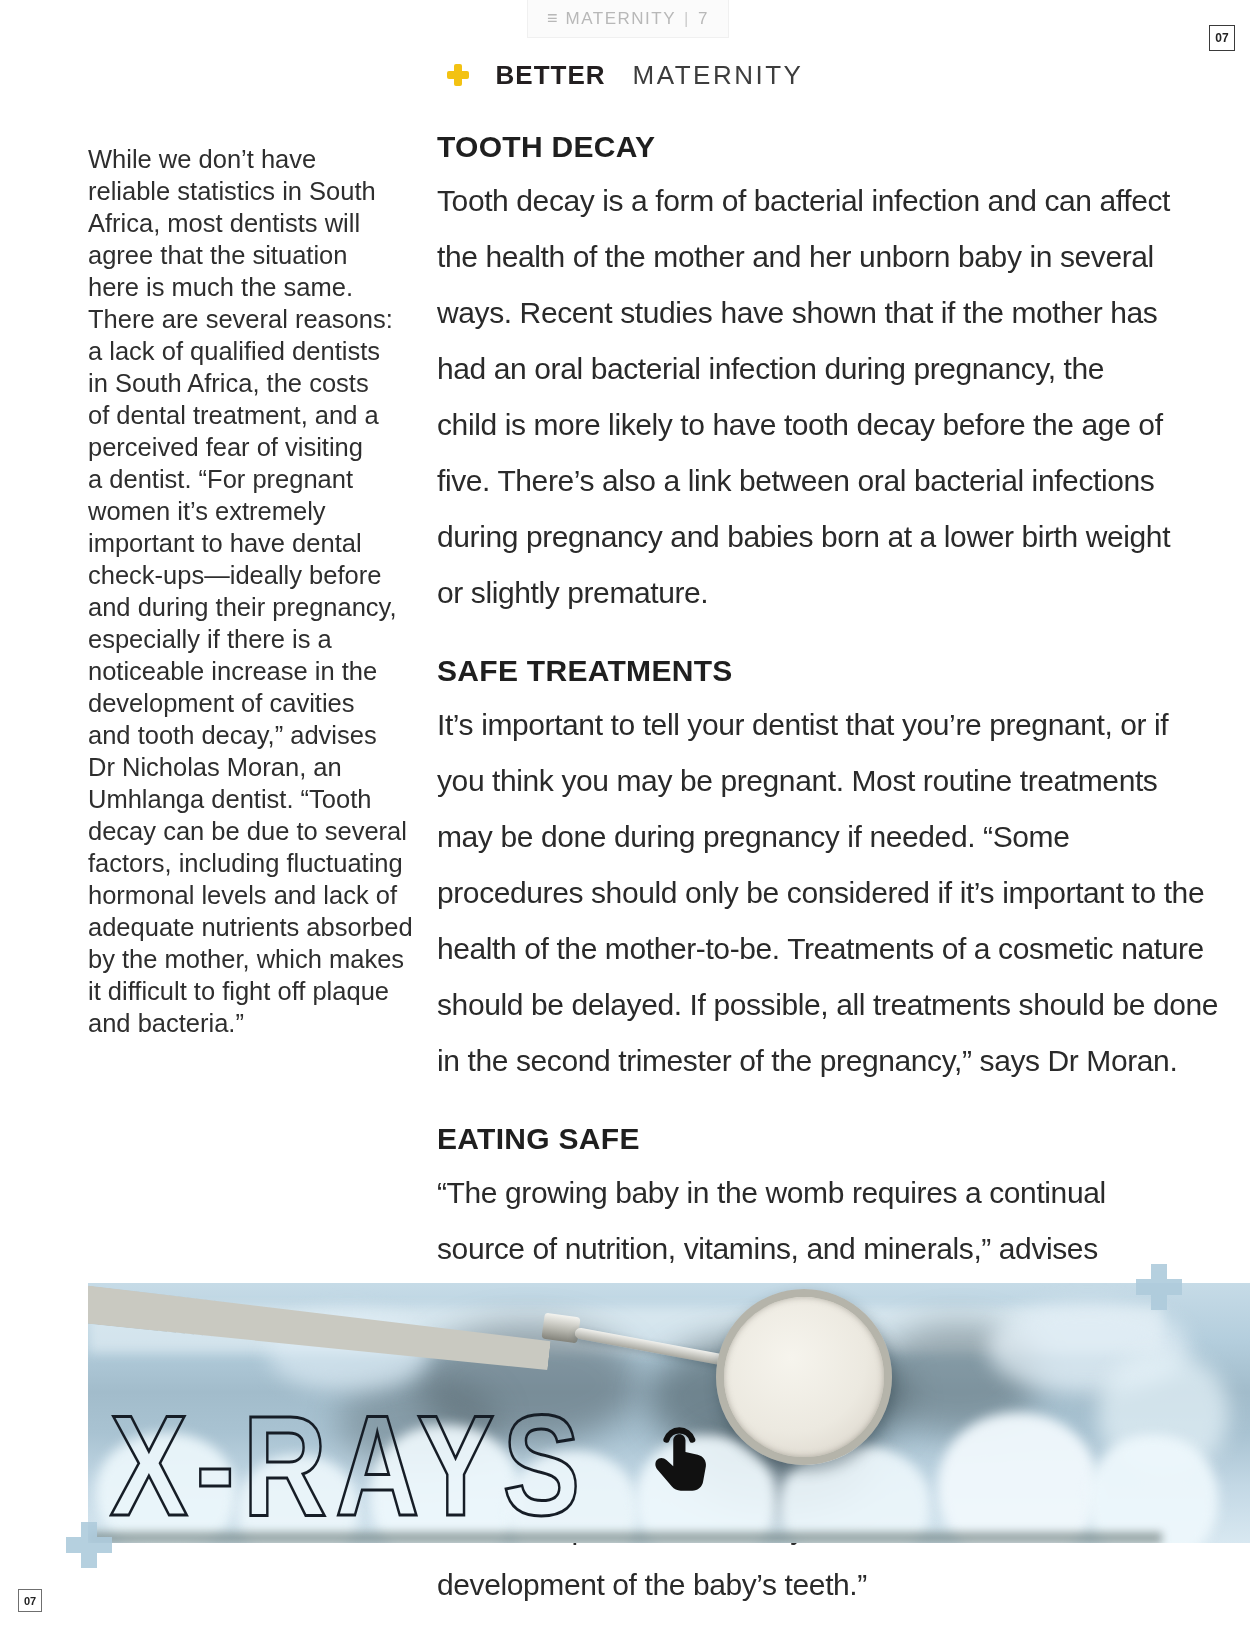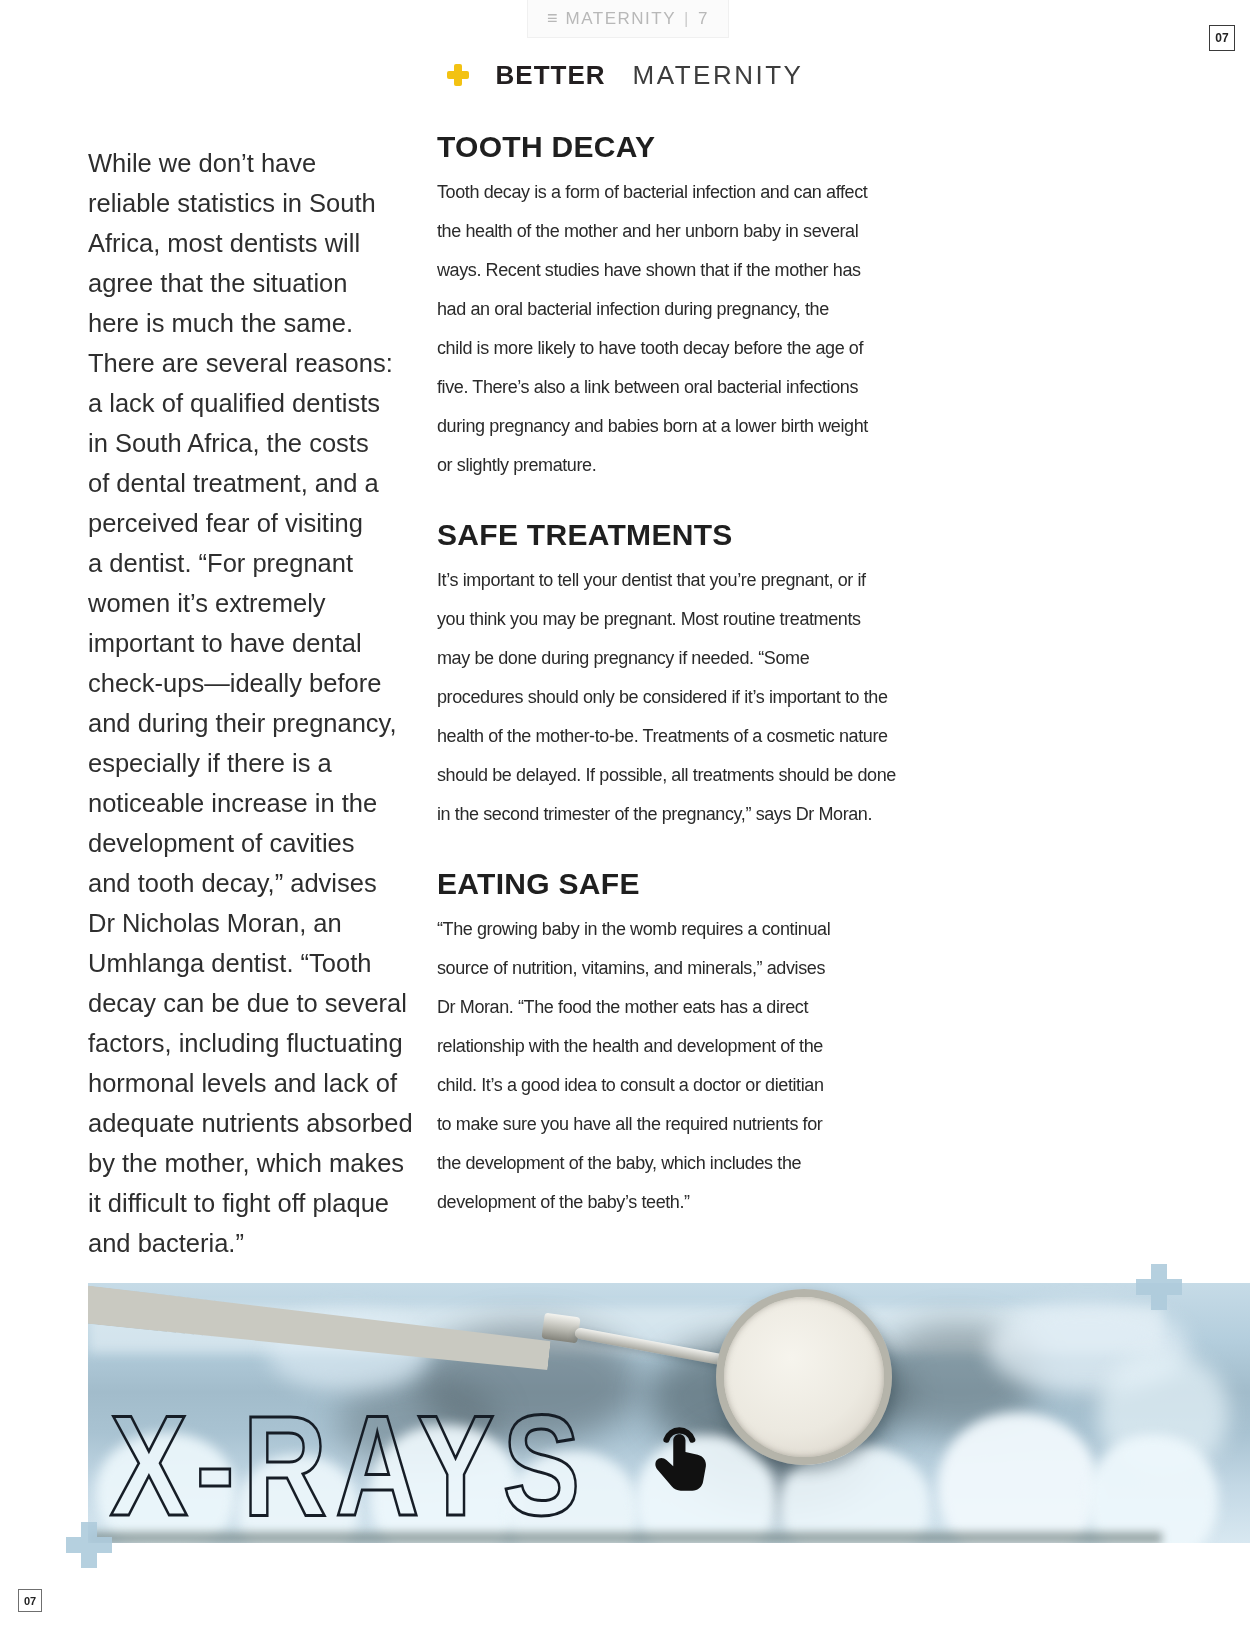--- a/index.html
+++ b/index.html
@@ -28,25 +28,25 @@
   .brand-plus{position:relative;width:22px;height:22px;display:inline-block;}
   .brand-plus::before{content:"";position:absolute;left:0;top:7px;width:22px;height:8px;
     background:#f3c212;border-radius:2px;}
   .brand-plus::after{content:"";position:absolute;left:7px;top:0;width:8px;height:22px;
     background:#f3c212;border-radius:2px;}
   .brand-bold{font-size:26px;font-weight:bold;color:#231f20;letter-spacing:1px;}
   .brand-light{font-size:26px;font-weight:normal;color:#3d3d3d;letter-spacing:2.5px;text-align:center;}
 
   
   .left-col{position:absolute;left:88px;top:143px;width:360px;
-    font-size:25.5px;line-height:40px;color:#2e2e2e;white-space:pre;}
+    font-size:25.5px;line-height:32px;color:#2e2e2e;white-space:pre;}
   .right-col{position:absolute;left:437px;top:130px;width:700px;}
   .section h2{margin:0 0 9px 0;font-size:30px;font-weight:bold;color:#1f1f1f;
     letter-spacing:0.3px;}
-  .section p{margin:0 0 33px 0;font-size:18px;line-height:39px;letter-spacing:-0.4px;
+  .section p{margin:0 0 33px 0;font-size:30px;line-height:56px;letter-spacing:-0.4px;
     color:#2a2a2a;white-space:pre;}
 
   
   .photo{position:absolute;left:88px;top:1283px;width:1212px;height:260px;overflow:hidden;
     cursor:pointer;
     background:linear-gradient(180deg,#c6dbe7 0%,#b4cedd 22%,#a2bccb 42%,#a9c3d2 58%,#c3d8e5 78%,#d8e8f1 100%);}
   .blob{position:absolute;border-radius:48%;}
   .blur6{filter:blur(6px);} .blur10{filter:blur(10px);} .blur16{filter:blur(16px);}
   .band{position:absolute;left:0;top:24px;width:1074px;height:46px;
     background:rgba(236,245,250,0.55);filter:blur(6px);}

